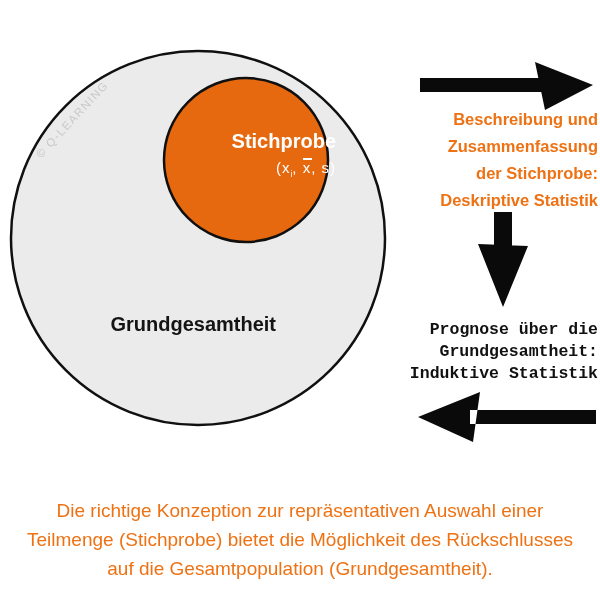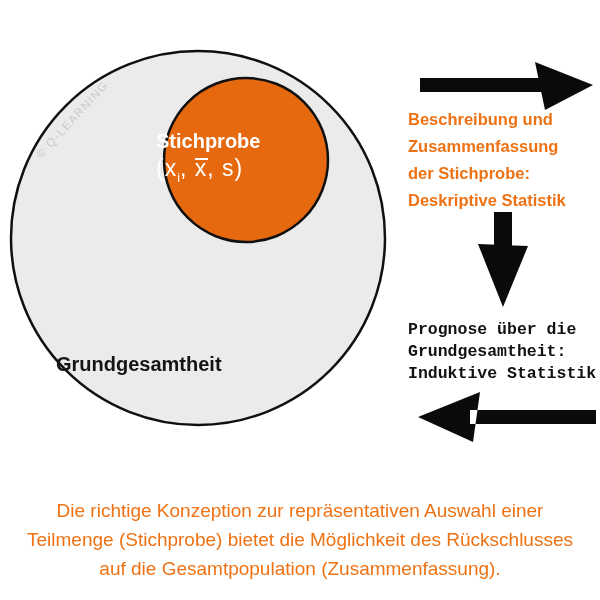--- a/index.html
+++ b/index.html
@@ -17,42 +17,42 @@
     width:600px;height:600px;
     background:#ffffff;
     overflow:hidden;
     font-family:"Liberation Sans","DejaVu Sans",sans-serif;
   }
   .gfx{position:absolute;left:0;top:0;}
   .outer-circle{fill:var(--circle_fill);stroke:var(--outline);stroke-width:2.5;}
   .inner-circle{fill:var(--orange);stroke:var(--outline);stroke-width:2.5;}
   .arrow{fill:var(--arrow);stroke:none;}
 
-  .label{position:absolute;text-align:left;}
+  .label{position:absolute;text-align:right;}
   .sample-label{left:156px;top:128px;width:180px;color:var(--white);}
-  .population-label{left:56px;top:311px;width:220px;color:#141414;margin-top:40px;}
+  .population-label{left:56px;top:311px;width:220px;color:#141414;}
   .circle-title{font-size:20px;font-weight:bold;line-height:26px;}
-  .circle-formula{font-size:23px;line-height:28px;letter-spacing:1px;}
+  .circle-formula{font-size:15px;line-height:28px;letter-spacing:1px;}
   .circle-formula sub{font-size:0.55em;letter-spacing:0;}
   .overbar{position:relative;display:inline-block;}
   .overbar::before{
     content:"";position:absolute;left:0;right:-1px;top:4px;
     border-top:2.2px solid currentColor;
   }
 
   .watermark{
     position:absolute;left:38px;top:150px;
     transform:rotate(-47deg);transform-origin:0 50%;
     font-size:11.5px;letter-spacing:1.4px;
     color:var(--watermark);white-space:nowrap;
   }
 
   .flow-text{
     position:absolute;left:408px;width:190px;
-    text-align:left;font-weight:bold;white-space:pre-line;
+    text-align:right;font-weight:bold;white-space:pre-line;
   }
   .descriptive{top:106px;font-size:16.5px;line-height:27px;color:var(--orange_text);}
   .inductive{top:319px;font-size:16.5px;line-height:22px;color:#111111;font-family:Liberation Mono, monospace;}
 
   .caption{
     position:absolute;left:0;top:496px;width:600px;
     text-align:center;font-size:19px;line-height:29px;
     color:var(--orange_text);white-space:pre-line;
   }
 </style>
@@ -88,15 +88,15 @@
   <div class="flow-text descriptive">Beschreibung und
 Zusammenfassung
 der Stichprobe:
 Deskriptive Statistik</div>
   <div class="flow-text inductive">Prognose über die
 Grundgesamtheit:
 Induktive Statistik</div>
 
   <div class="caption">Die richtige Konzeption zur repräsentativen Auswahl einer
 Teilmenge (Stichprobe) bietet die Möglichkeit des Rückschlusses
-auf die Gesamtpopulation (Zusammenfassung).</div>
+auf die Gesamtpopulation (Grundgesamtheit).</div>
 
 </div>
 
 </body></html>

